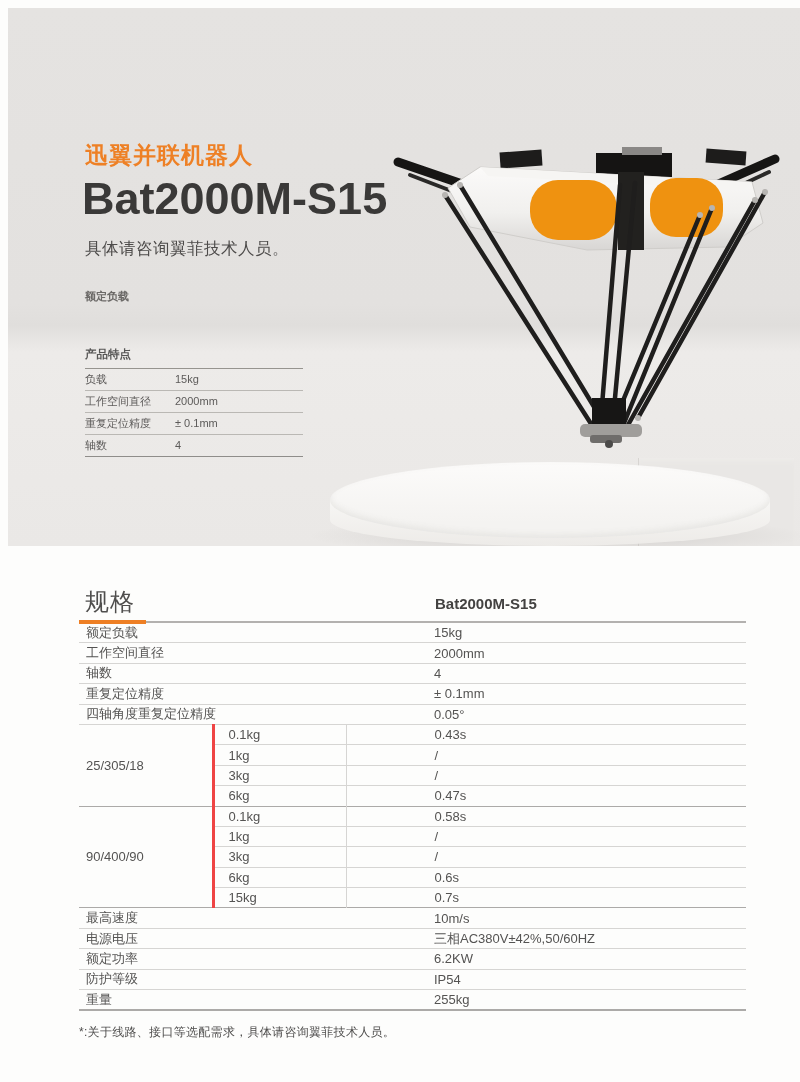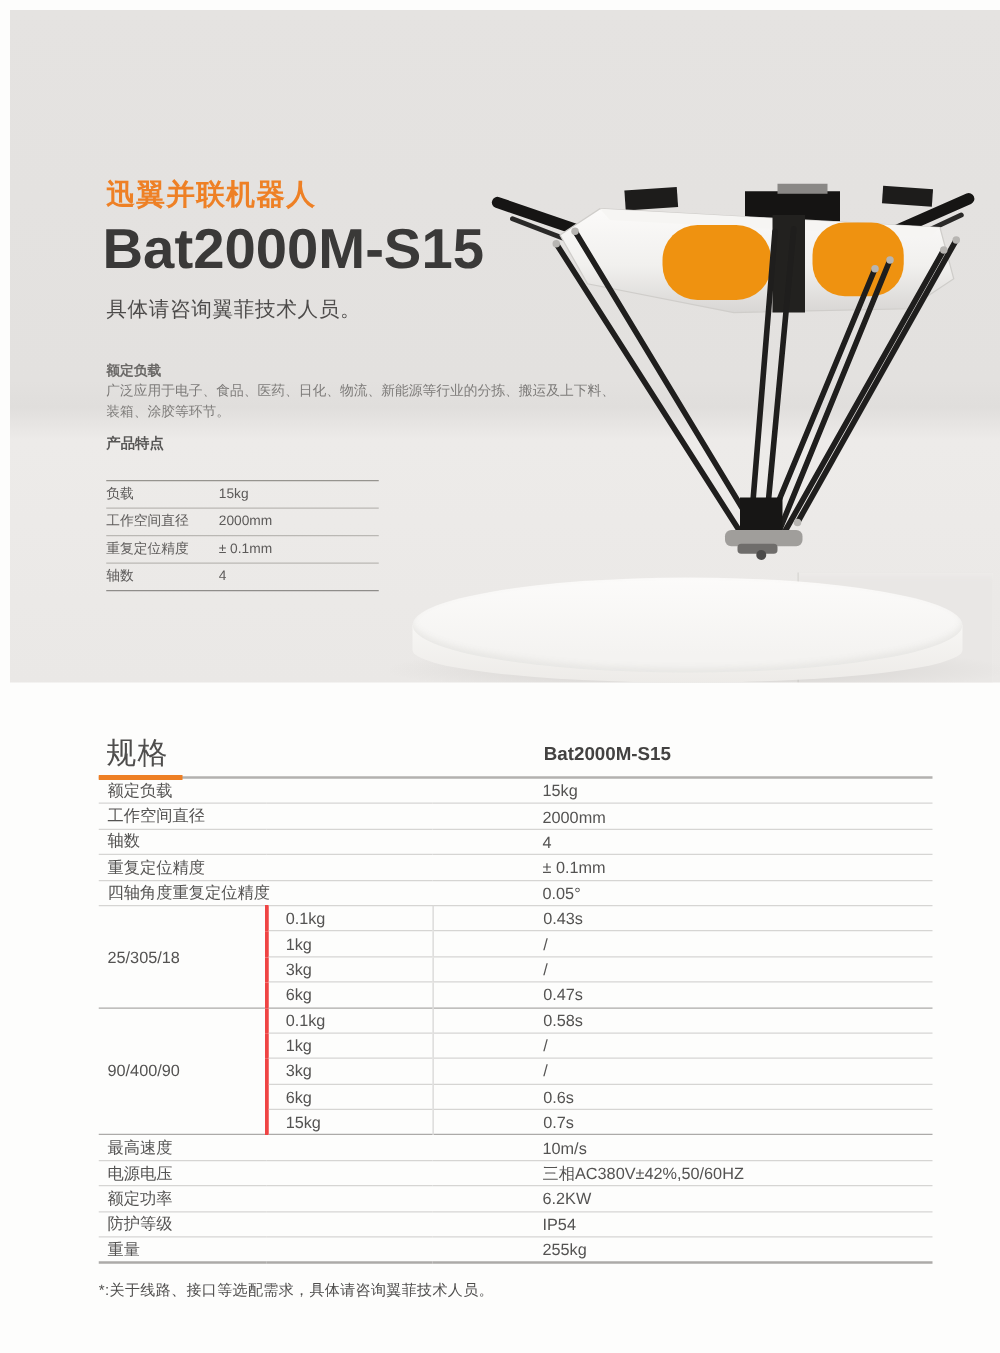--- a/index.html
+++ b/index.html
@@ -51,21 +51,21 @@
   }
   .industries-label {
     position:absolute; left:77px; top:281px; font-size:11px; font-weight:700; color:#6b6967;
   }
   .industries {
     position:absolute; left:77px; top:297px; font-size:11px; color:#7d7b79; line-height:17px;
   }
   
   .feat { position:absolute; left:77px; top:339px; width:218px; }
   .feat-title {
-    font-size:11.5px; font-weight:700; color:#575655; padding-bottom:22px;
+    font-size:11.5px; font-weight:700; color:#575655; padding-bottom:6px;
     border-bottom:1px solid #96948f;
   }
   .feat-row {
     height:21px; line-height:21px; font-size:11px; color:#5c5a59;
     border-bottom:1px solid #bab8b4; position:relative;
   }
   .feat-row.last { border-bottom:1px solid #8f8d8a; }
   .feat-row .fv { position:absolute; left:90px; }
 
   
@@ -157,24 +157,20 @@
     <rect x="198" y="293" width="32" height="8" rx="3" fill="#6f6d6b"></rect>
     <circle cx="217" cy="302" r="4" fill="#4c4b4a"></circle>
   </svg>
 
   <div class="hero-subtitle">迅翼并联机器人</div>
   <div class="hero-title">Bat2000M-S15</div>
   <div class="hero-desc">
     <div>具体请咨询翼菲技术人员。</div>
   </div>
   <div class="industries-label">额定负载</div>
-  <div class="industries">
-    <div>广泛应用于电子、食品、医药、日化、物流、新能源等行业的分拣、搬运及上下料、</div>
-    <div>装箱、涂胶等环节。</div>
-  </div>
 
   <div class="feat">
     <div class="feat-title">产品特点</div>
     <div class="feat-row">
       <span class="fl">负载</span>
       <span class="fv">15kg</span>
     </div>
     <div class="feat-row">
       <span class="fl">工作空间直径</span>
       <span class="fv">2000mm</span>

